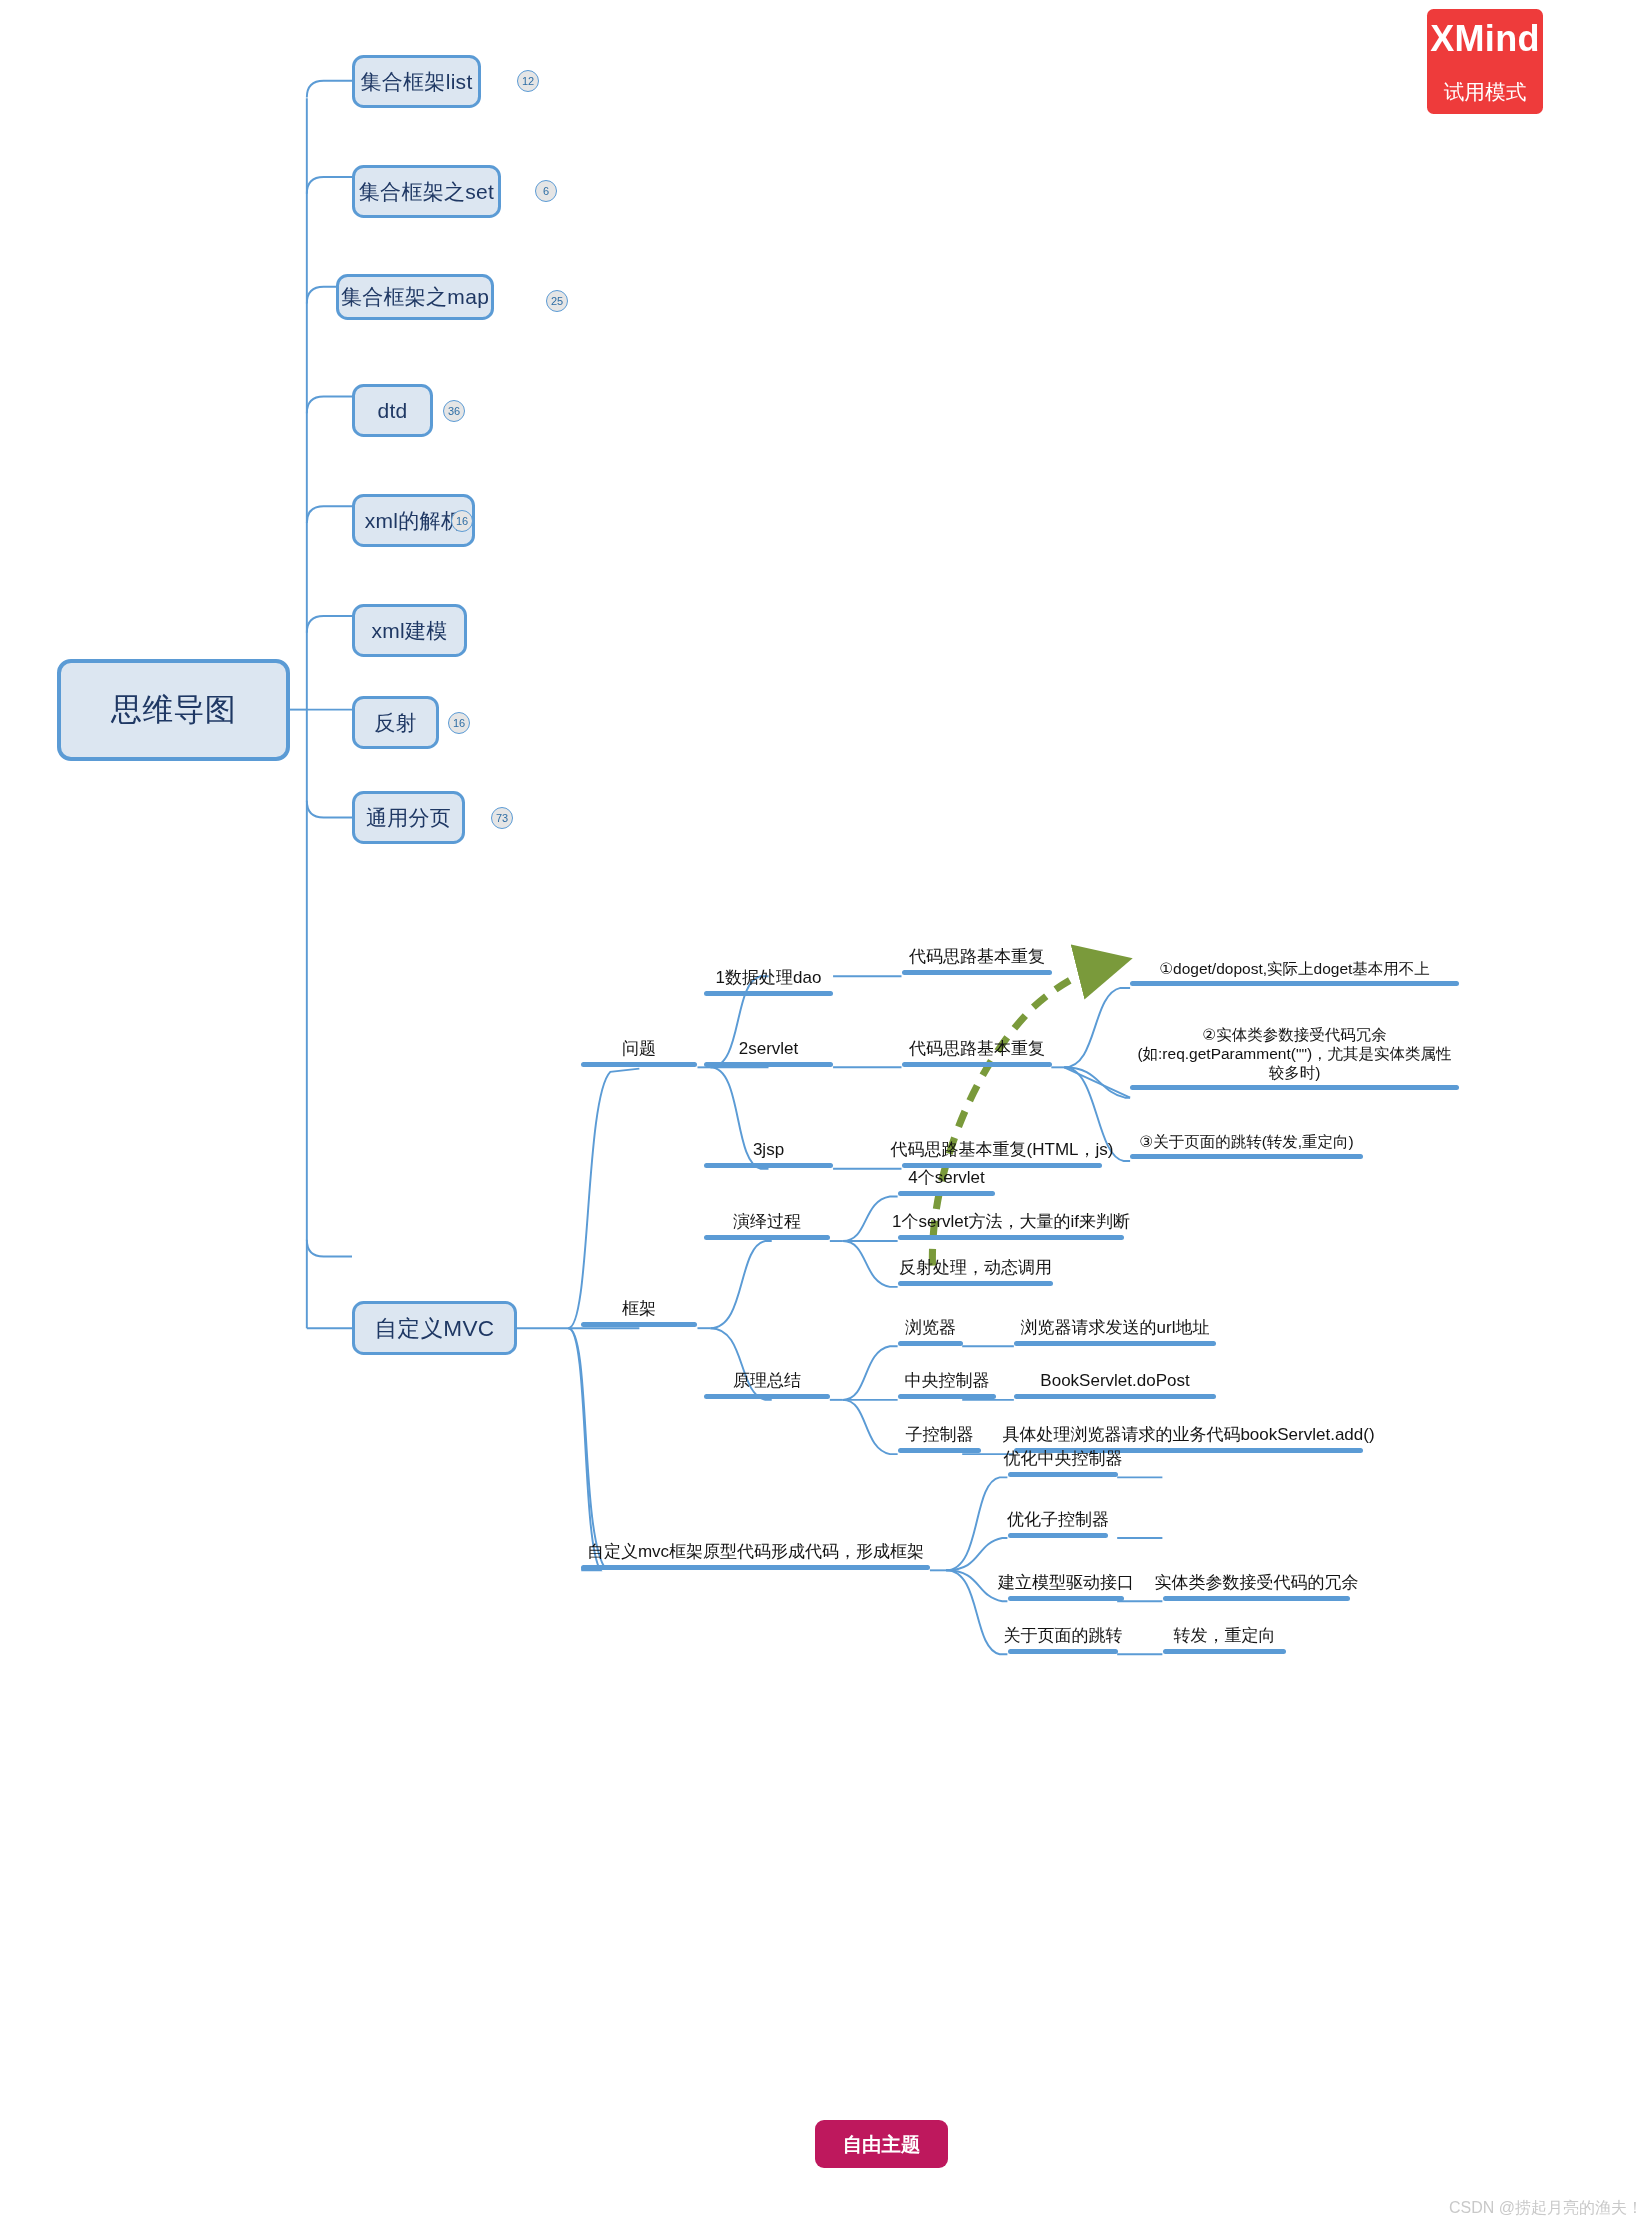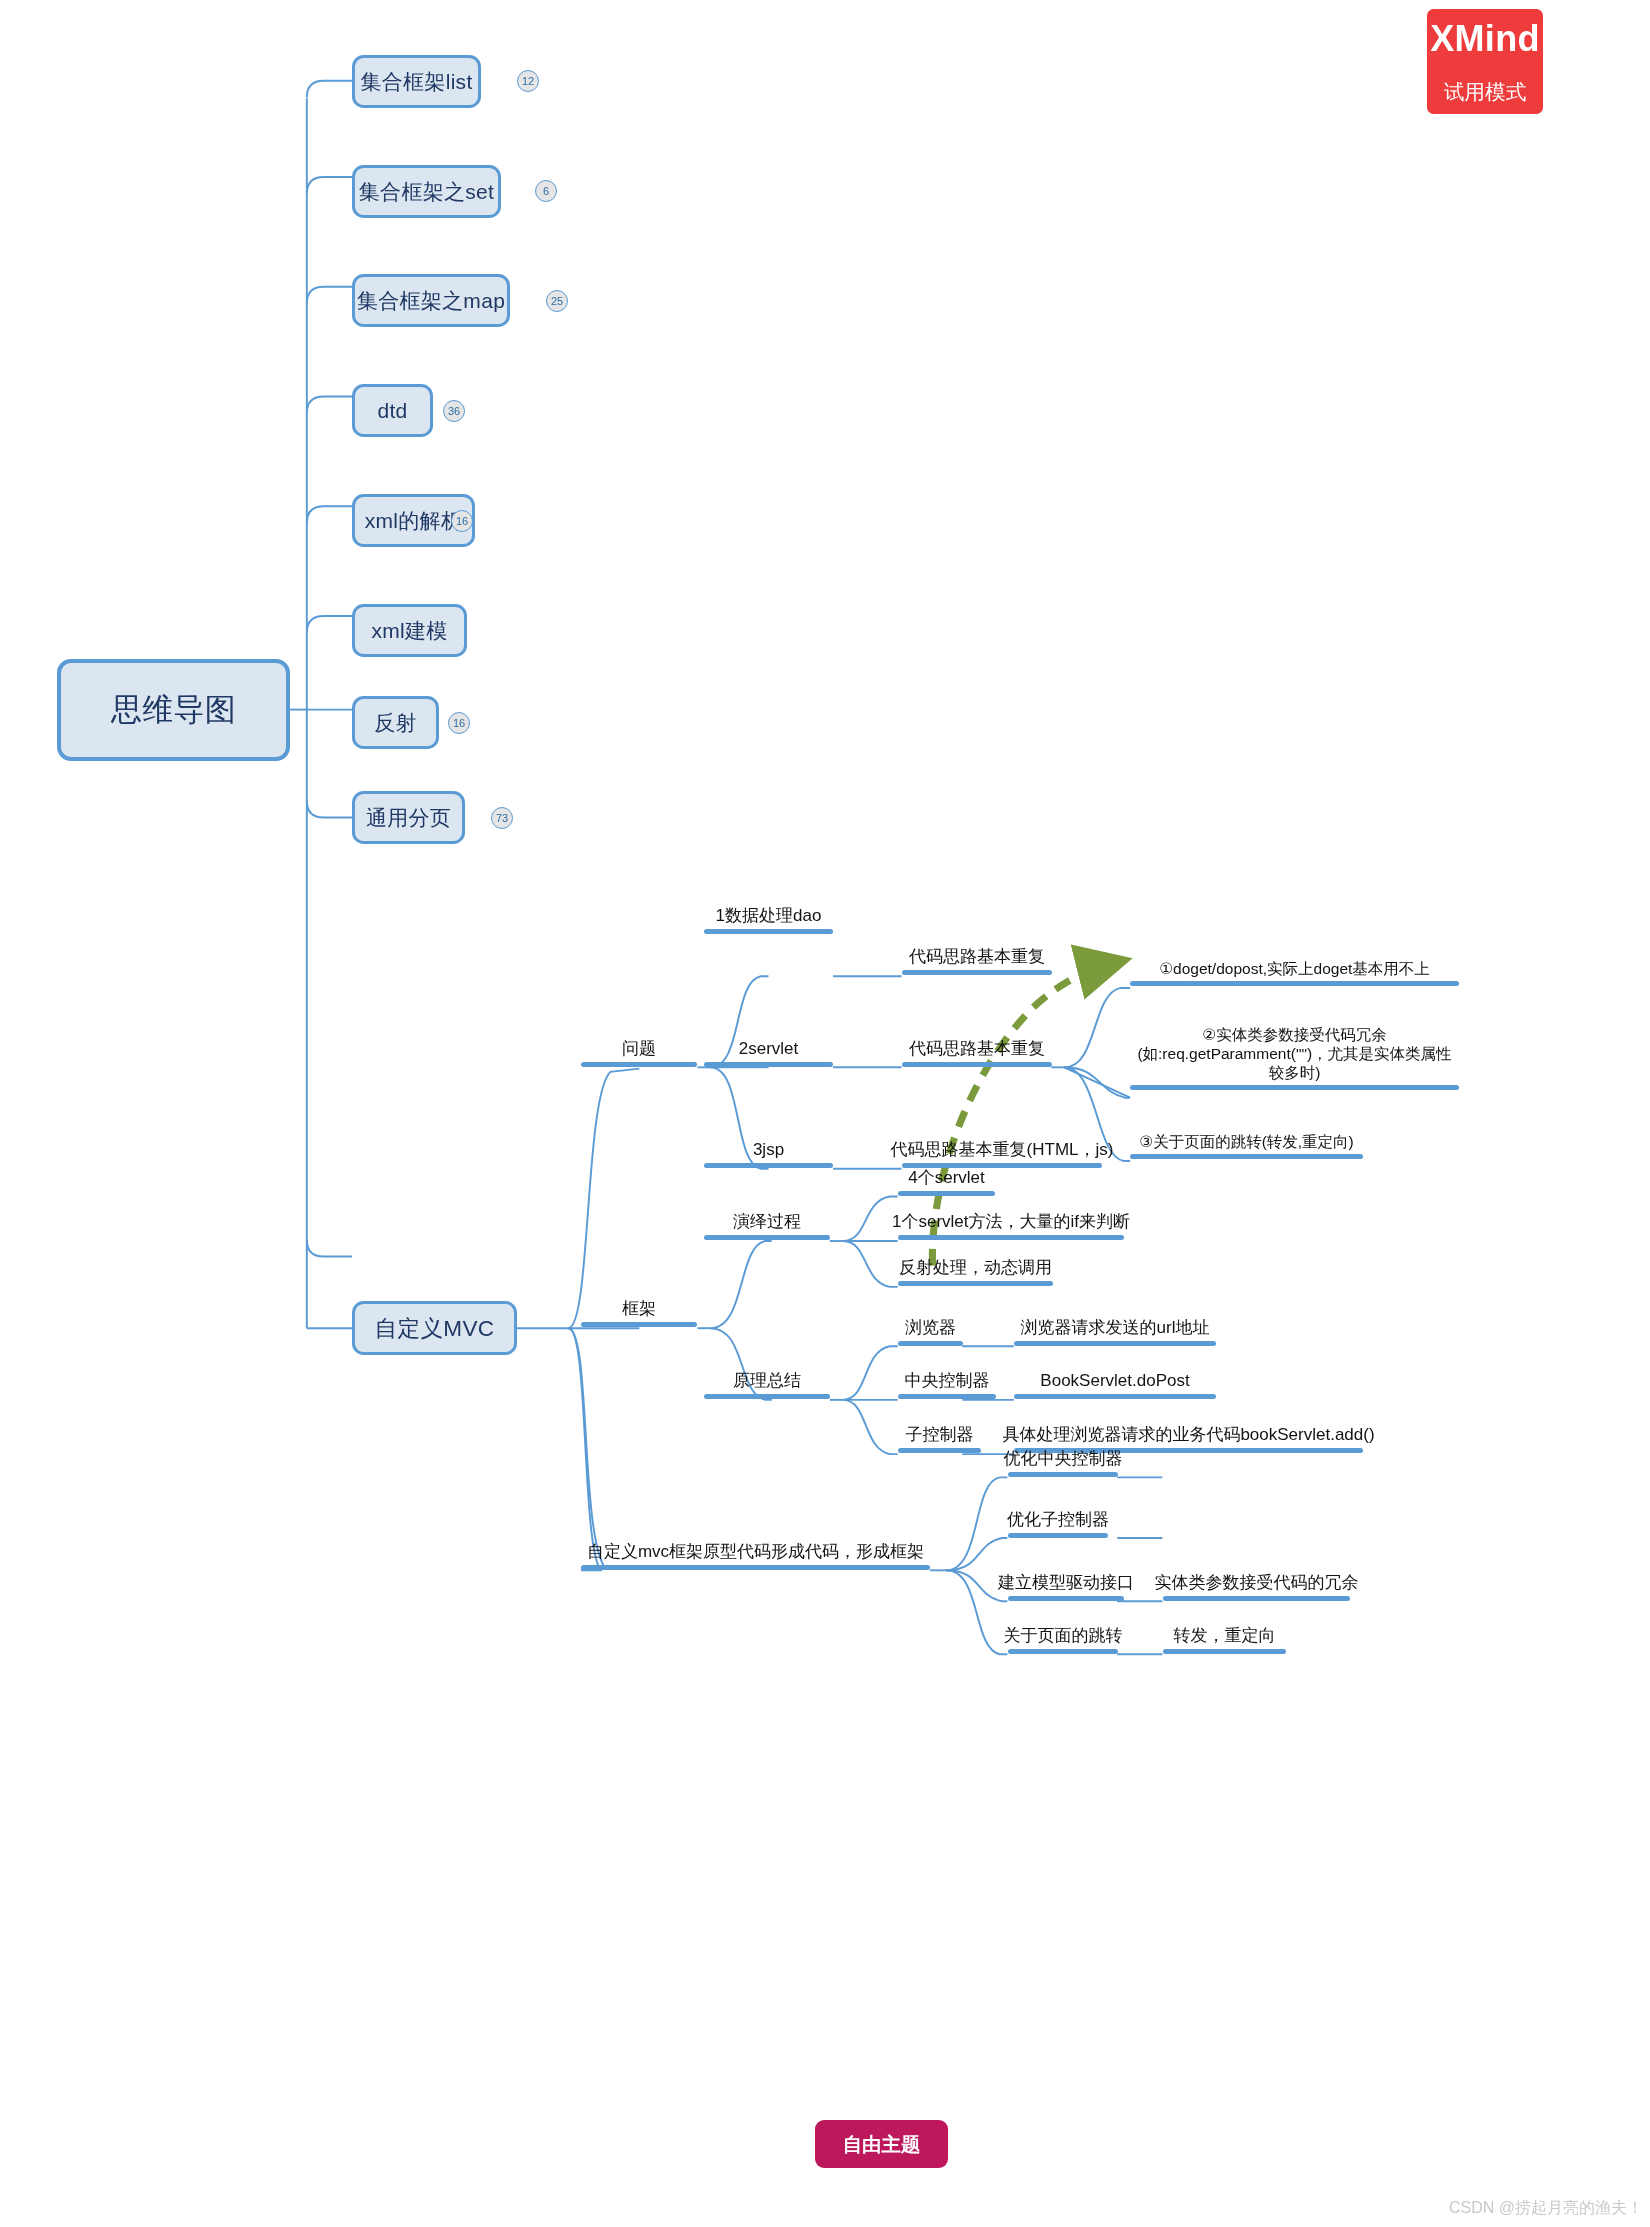--- a/index.html
+++ b/index.html
@@ -228,21 +228,21 @@
     <span>12</span>
   </div>
 
   <div class="topic-box" style="left:352px;top:165px;width:149px;height:53px;">
     <span>集合框架之set</span>
   </div>
   <div class="badge" style="left:535px;top:180px;">
     <span>6</span>
   </div>
 
-  <div class="topic-box" style="left:352px;top:274px;width:158px;height:53px;">
+  <div class="topic-box" style="left:336px;top:274px;width:158px;height:46px;">
     <span>集合框架之map</span>
   </div>
   <div class="badge" style="left:546px;top:290px;">
     <span>25</span>
   </div>
 
   <div class="topic-box" style="left:352px;top:384px;width:81px;height:53px;">
     <span>dtd</span>
   </div>
   <div class="badge" style="left:443px;top:400px;">
@@ -276,21 +276,21 @@
 
   <div class="topic-box mvc" style="left:352px;top:1301px;width:165px;height:54px;">
     <span>自定义MVC</span>
   </div>
 
   <div class="ul-topic" style="left:581px;top:1039px;width:116px;">
     <span class="txt">问题</span>
     <span class="rule"></span>
   </div>
 
-  <div class="ul-topic" style="left:704px;top:906px;width:129px;">
+  <div class="ul-topic" style="left:704px;top:968px;width:129px;">
     <span class="txt">1数据处理dao</span>
     <span class="rule"></span>
   </div>
   <div class="ul-topic" style="left:902px;top:947px;width:150px;">
     <span class="txt">代码思路基本重复</span>
     <span class="rule"></span>
   </div>
 
   <div class="ul-topic" style="left:704px;top:1039px;width:129px;">
     <span class="txt">2servlet</span>

